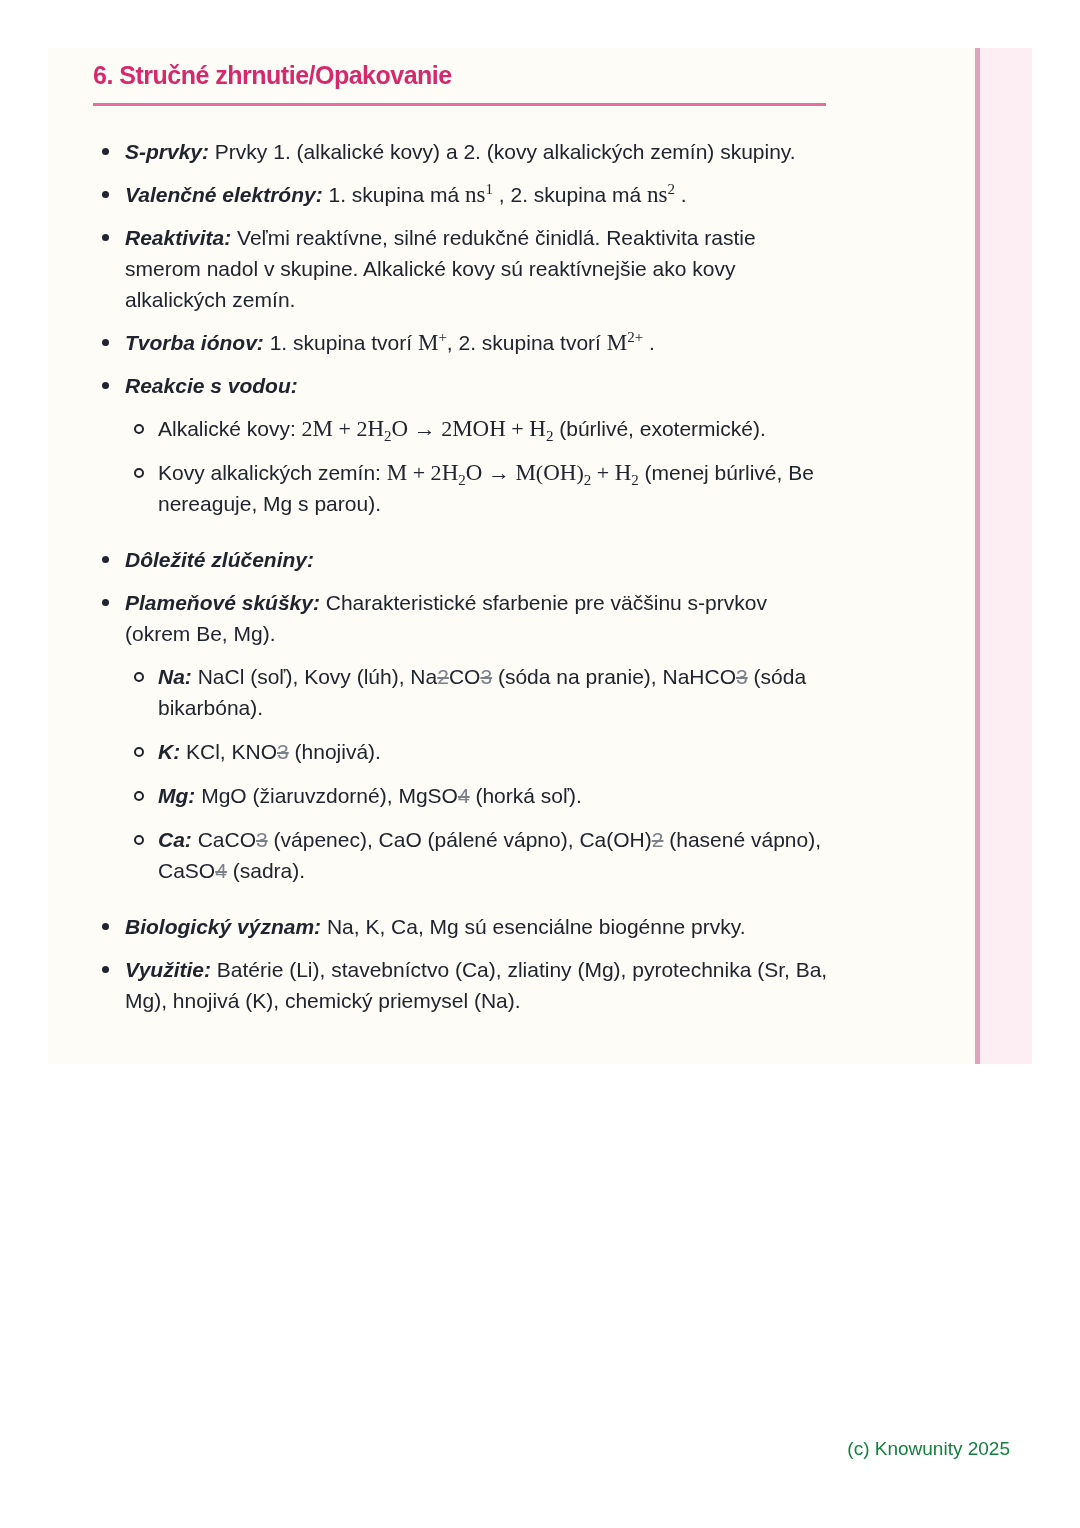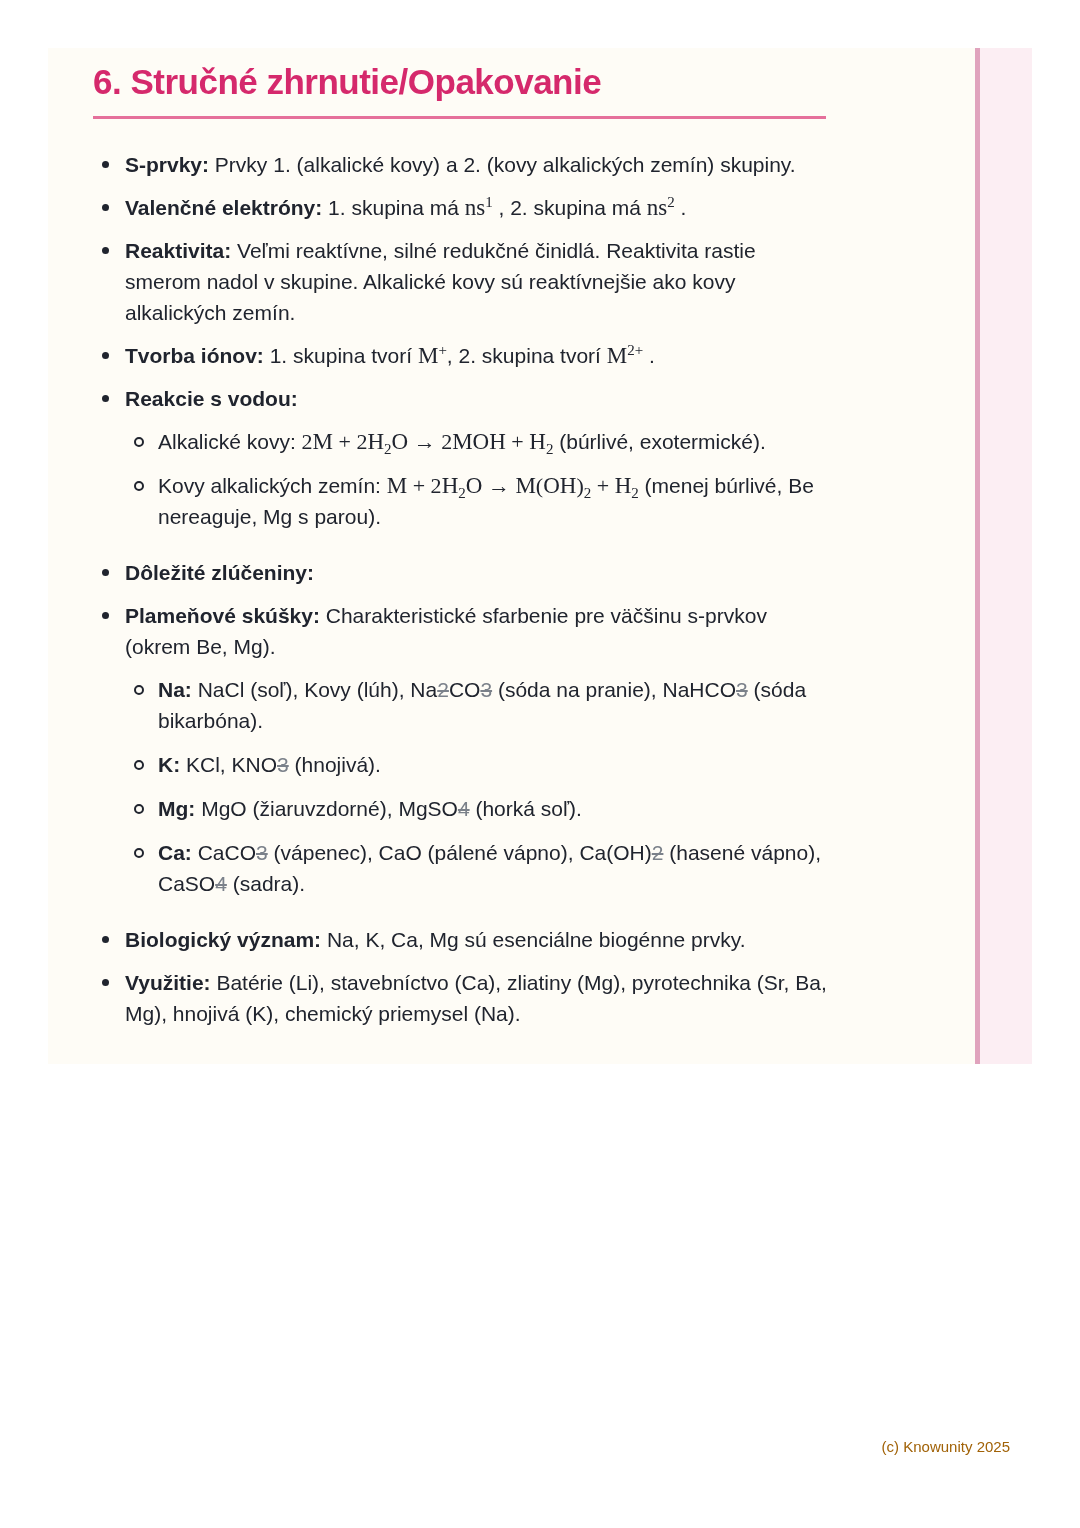--- a/index.html
+++ b/index.html
@@ -31,21 +31,21 @@
     height: 100%;
     background: #fceef3;
     border-left: 5px solid #e0a3bd;
   }
   .content {
     position: relative;
     padding: 12px 130px 0 45px;
   }
   h1.title {
     margin: 0;
-    font-size: 35px;
+    font-size: 25px;
     line-height: 1.25;
     font-weight: 700;
     letter-spacing: -0.5px;
     color: #d5296c;
   }
   .rule {
     height: 3px;
     width: 733px;
     background: #e5709b;
     border: none;
@@ -79,21 +79,21 @@
     left: 41px;
     top: 11px;
     width: 10px;
     height: 10px;
     border-radius: 50%;
     border: 2px solid #20242e;
     background: transparent;
     box-sizing: border-box;
   }
   .item.gap-after { margin-bottom: 25px; }
-  .seg-b { font-weight: 700; }
+  .seg-b { font-weight: 700; font-style: italic; }
   .seg-i {
     font-family: "Liberation Serif", serif;
     font-size: 23px;
   }
   .seg-n {
     font-family: "Liberation Serif", serif;
     font-size: 22px;
   }
   .seg-sup {
     font-family: "Liberation Serif", serif;
@@ -108,22 +108,22 @@
     line-height: 0;
   }
   .seg-st {
     color: #7b818a;
     text-decoration: line-through;
   }
   .footer {
     position: absolute;
     top: 1438px;
     right: 70px;
-    font-size: 15px;
-    color: #a16207;
+    font-size: 19px;
+    color: #15803d;
   }
 </style>
 </head>
 <body>
 
 <div class="page">
   <div class="card">
     <div class="accent-bar"></div>
     <div class="content">
       <h1 class="title">6. Stručné zhrnutie/Opakovanie</h1>

